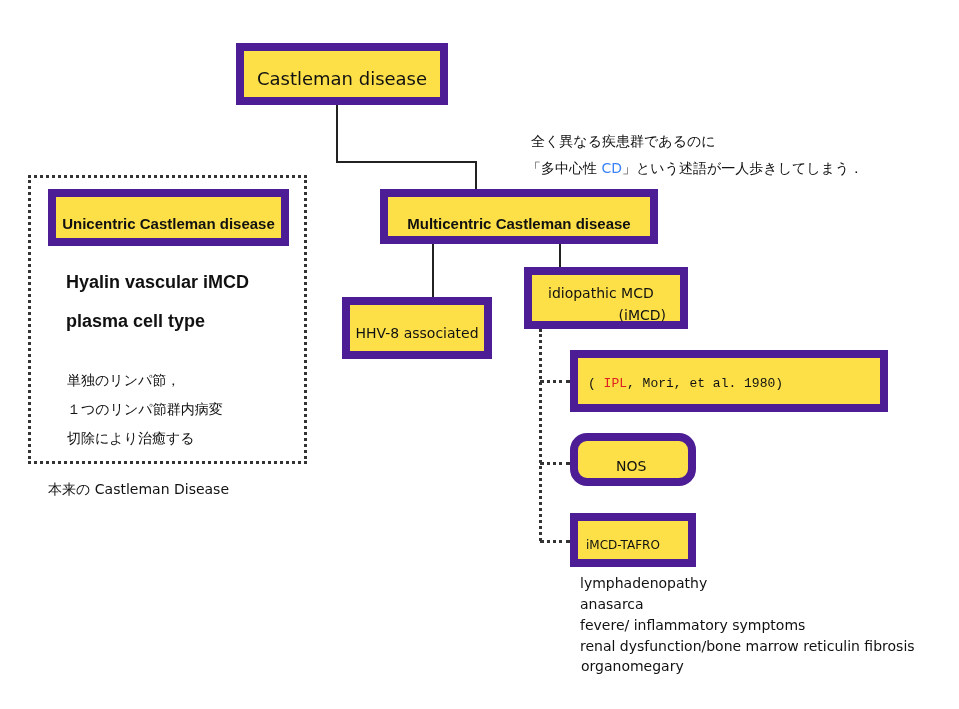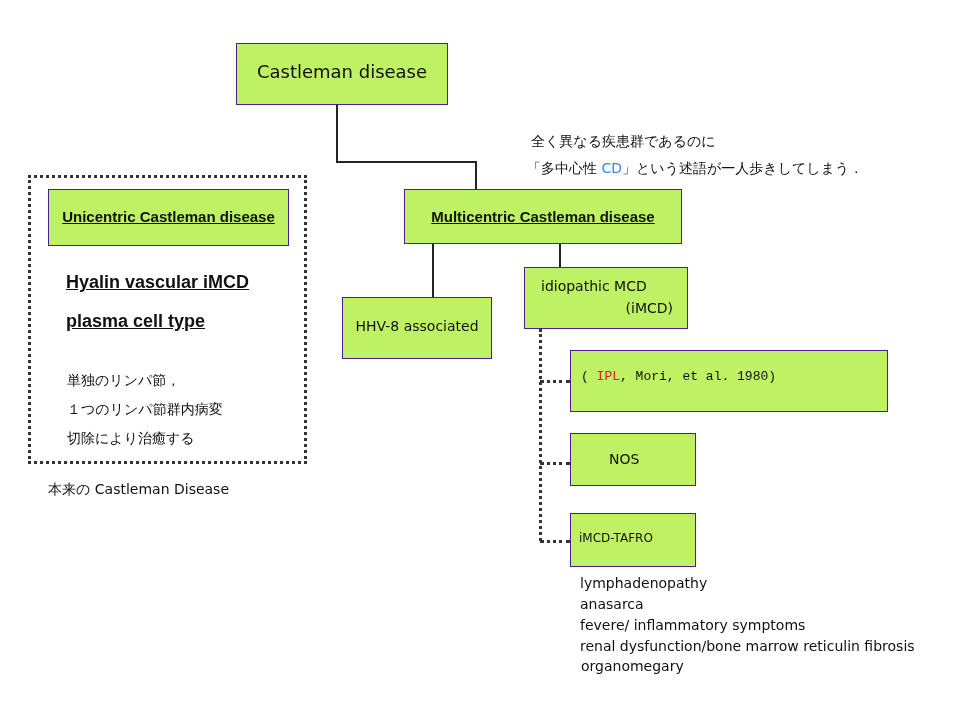--- a/index.html
+++ b/index.html
@@ -1,27 +1,27 @@
 <!DOCTYPE html>
 <html><head>
   <meta charset="utf-8">
   <style>
     html, body { margin: 0; padding: 0; background: #ffffff; }
     body { width: 959px; height: 709px; position: relative; overflow: hidden;
            font-family: "DejaVu Sans", "Liberation Sans", sans-serif; color: #111; }
-    .box { position: absolute; border: 1px solid #4c1d95; background: #bef264; box-sizing: border-box; }
+    .box { position: absolute; border: 8px solid #4c1d95; background: #fde047; box-sizing: border-box; }
     .txt { position: absolute; white-space: nowrap; }
     .hl { position: absolute; background: #222; height: 2px; }
     .vl { position: absolute; background: #222; width: 2px; }
     .dotted-box { position: absolute; border: 3px dotted #333; box-sizing: border-box; }
     .dh { position: absolute; border-top: 3px dotted #333; height: 0; }
     .dv { position: absolute; border-left: 3px dotted #333; width: 0; }
     .bold { font-weight: bold; }
     .red { color: #e02020; }
-    .cond { font-family: "Liberation Sans", sans-serif; text-decoration: underline; }
+    .cond { font-family: "Liberation Sans", sans-serif; }
   </style>
 </head>
 <body>
 
 <div class="box" style="left:236px; top:43px; width:212px; height:62px;">
   <span class="txt" style="left:0; right:0; top:17px; text-align:center; font-size:18px;">Castleman disease</span>
 </div>
 
 <div class="vl" style="left:336px; top:105px; height:58px;"></div>
 <div class="hl" style="left:336px; top:161px; width:141px;"></div>
@@ -40,21 +40,21 @@
 
 <div class="txt bold cond" style="left:66px; top:272px; font-size:18px;">Hyalin vascular iMCD</div>
 <div class="txt bold cond" style="left:66px; top:311px; font-size:18px;">plasma cell type</div>
 
 <div class="txt" style="left:67px; top:372px; font-size:14px;">単独のリンパ節，</div>
 <div class="txt" style="left:67px; top:401px; font-size:14px;">１つのリンパ節群内病変</div>
 <div class="txt" style="left:67px; top:430px; font-size:14px;text-align:right;">切除により治癒する</div>
 
 <div class="txt" style="left:48px; top:481px; font-size:14px;">本来の Castleman Disease</div>
 
-<div class="box" style="left:404px; top:189px; width:278px; height:55px;">
+<div class="box" style="left:380px; top:189px; width:278px; height:55px;">
   <span class="txt bold cond" style="left:0; right:0; top:18px; text-align:center; font-size:15px;">Multicentric Castleman disease</span>
 </div>
 
 <div class="vl" style="left:432px; top:244px; height:54px;"></div>
 <div class="vl" style="left:559px; top:244px; height:24px;"></div>
 
 <div class="box" style="left:342px; top:297px; width:150px; height:62px;">
   <span class="txt" style="left:0; right:0; top:20px; text-align:center; font-size:14px;">HHV-8 associated</span>
 </div>
 
@@ -67,21 +67,21 @@
 <div class="dh" style="left:540px; top:380px; width:30px;"></div>
 <div class="dh" style="left:540px; top:462px; width:30px;"></div>
 <div class="dh" style="left:540px; top:540px; width:30px;"></div>
 
 <div class="box" style="left:570px; top:350px; width:318px; height:62px;">
   <span class="txt" style="left:10px; top:18px; font-size:13px;font-family:Liberation Mono, monospace;">
     <span>( </span><span class="red" style="color: rgb(224, 32, 32);">IPL</span><span>, Mori, et al. 1980)</span>
   </span>
 </div>
 
-<div class="box" style="left:570px; top:433px; width:126px; height:53px;">
+<div class="box" style="left:570px; top:433px; width:126px; height:53px;border-radius:17px;">
   <span class="txt" style="left:38px; top:17px; font-size:14px;">NOS</span>
 </div>
 
 <div class="box" style="left:570px; top:513px; width:126px; height:54px;">
   <span class="txt" style="left:8px; top:17px; font-size:12px;">iMCD-TAFRO</span>
 </div>
 
 <div class="txt" style="left:580px; top:575px; font-size:14px;">lymphadenopathy</div>
 <div class="txt" style="left:580px; top:596px; font-size:14px;">anasarca</div>
 <div class="txt" style="left:580px; top:617px; font-size:14px;">fevere/ inflammatory symptoms</div>

